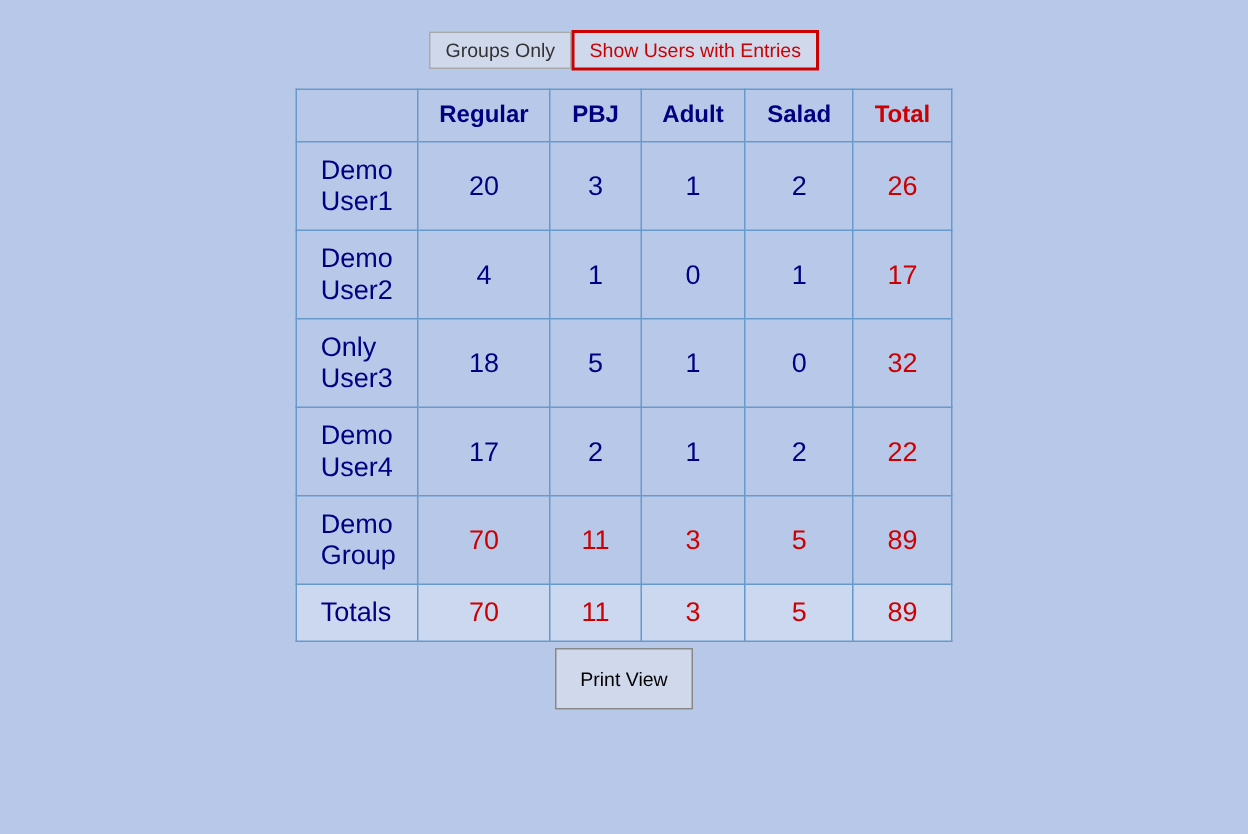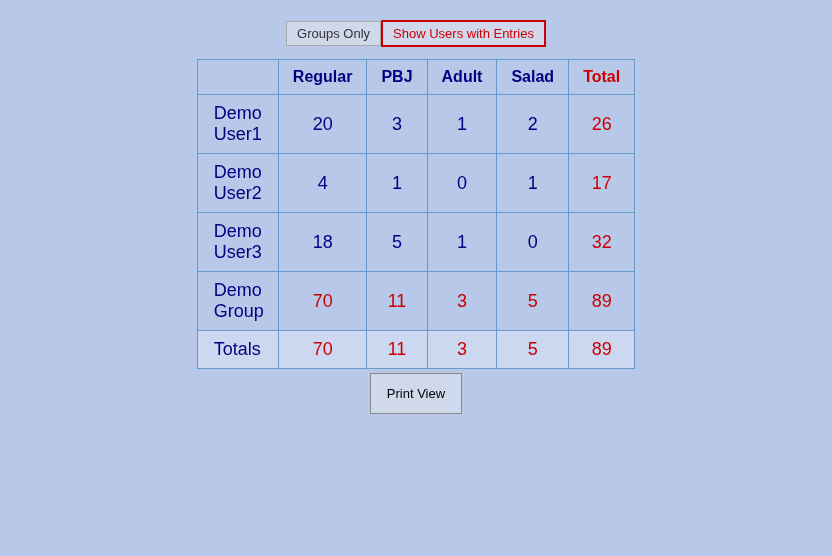--- a/index.html
+++ b/index.html
@@ -175,26 +175,34 @@
           </tr>
           <tr>
             <td class="name-col">Demo User2</td>
             <td>4</td>
             <td>1</td>
             <td>0</td>
             <td>1</td>
             <td class="red-val">17</td>
           </tr>
           <tr>
-            <td class="name-col">Demo User3</td>
+            <td class="name-col">Only User3</td>
             <td>18</td>
             <td>5</td>
             <td>1</td>
             <td>0</td>
             <td class="red-val">32</td>
+          </tr>
+          <tr>
+            <td class="name-col">Demo User4</td>
+            <td>17</td>
+            <td>2</td>
+            <td>1</td>
+            <td>2</td>
+            <td class="red-val">22</td>
           </tr>
           <tr class="group-row">
             <td class="name-col">Demo Group</td>
             <td class="red-val">70</td>
             <td class="red-val">11</td>
             <td class="red-val">3</td>
             <td class="red-val">5</td>
             <td class="red-val">89</td>
           </tr>
           <tr class="totals-row">

